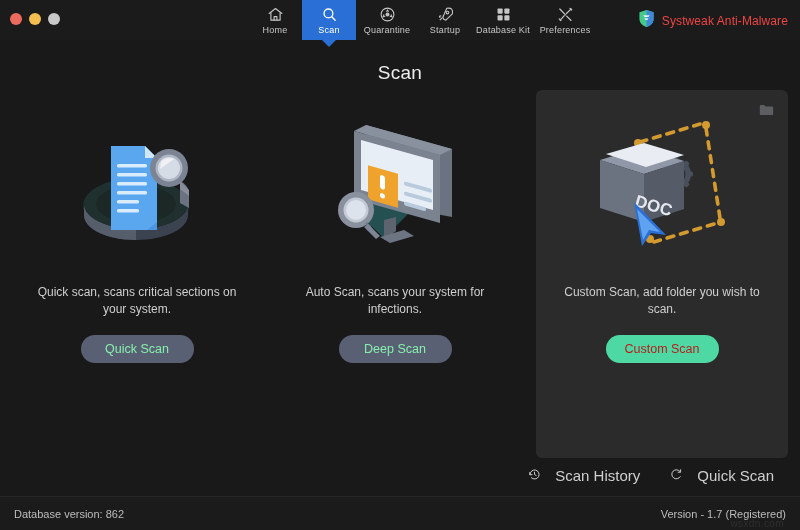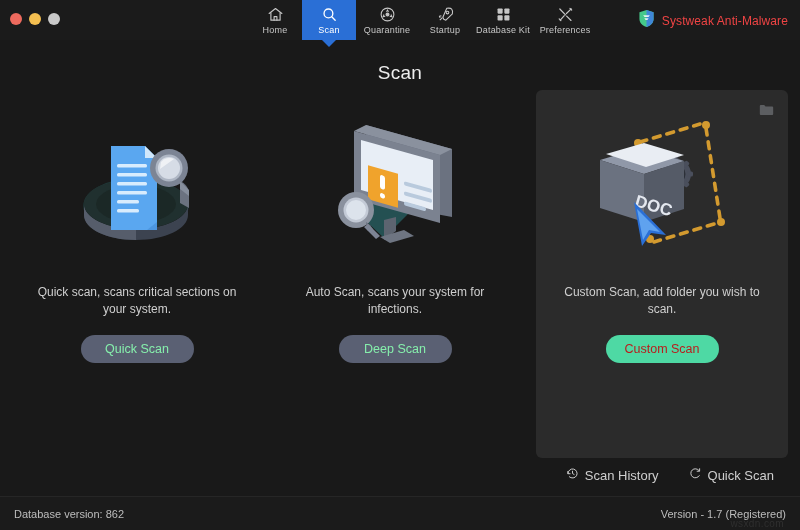--- a/index.html
+++ b/index.html
@@ -133,22 +133,22 @@
 
   
   .actions {
     display: flex; justify-content: flex-end; align-items: center;
     gap: 30px;
     padding: 0 26px;
     height: 34px;
     margin-bottom: 4px;
   }
   .action {
-    display: flex; align-items: center; gap: 6px;
-    color: #cfcfcf; font-size: 13px;
+    display: flex; align-items: center; gap: 14px;
+    color: #cfcfcf; font-size: 15px;
     cursor: pointer;
   }
 
   
   .footer {
     position: relative;
     flex: 0 0 34px;
     border-top: 1px solid #262626;
     background: #1b1b1b;
     display: flex; align-items: center; justify-content: space-between;

